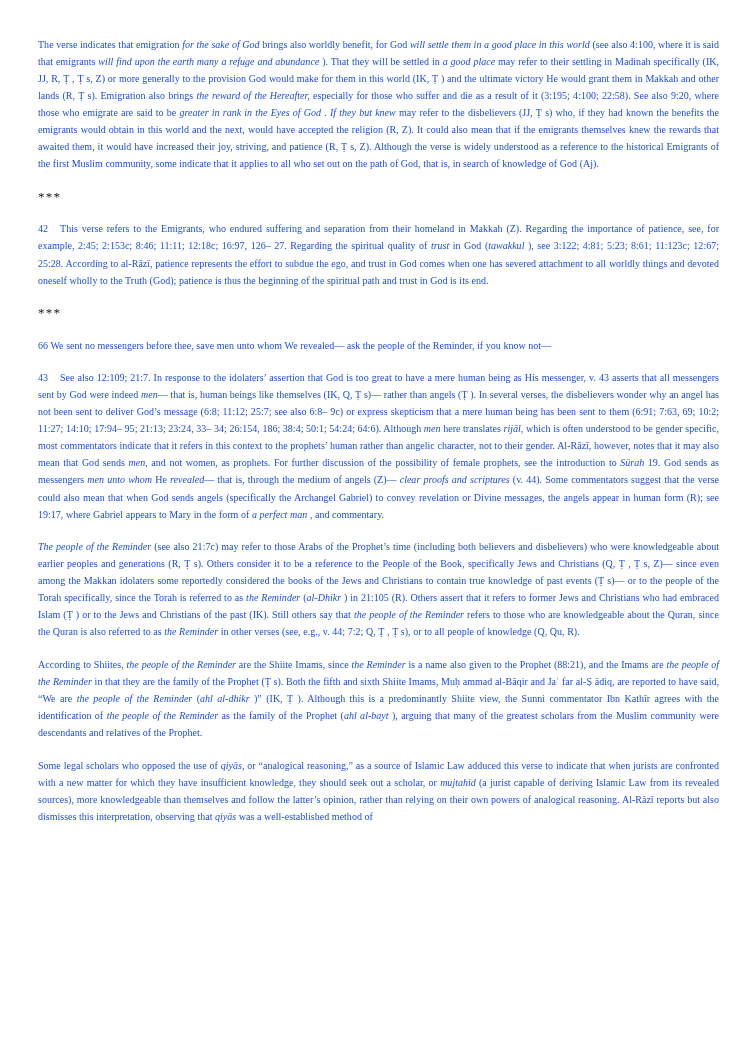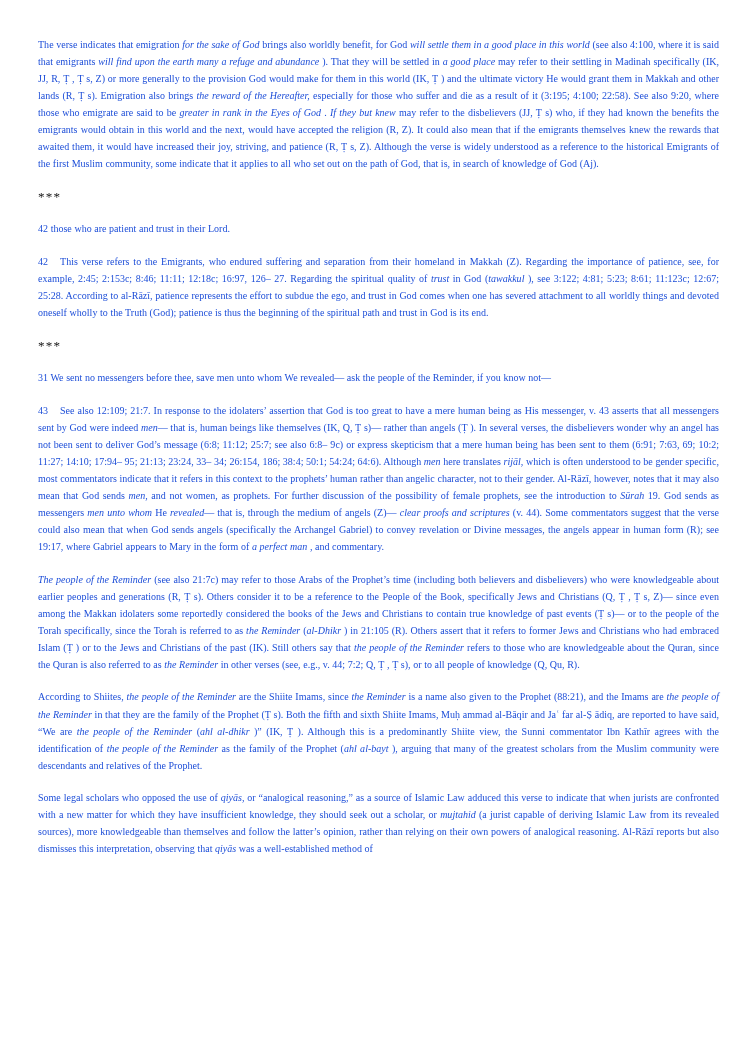--- a/index.html
+++ b/index.html
@@ -55,22 +55,21 @@
     width: 12px;
   }
 </style>
 </head>
 <body>
 
 <div class="page">
   <div class="doc-body" id="doc-body">
       <p class="para"><span>The verse indicates that emigration </span><i>for the sake of God</i><span> brings also worldly benefit, for God </span><i>will settle them in a good place in this world</i><span> (see also 4:100, where it is said that emigrants </span><i>will find upon the earth many a refuge and abundance</i><span> ). That they will be settled in </span><i>a good place</i><span> may refer to their settling in Madinah specifically (IK, JJ, R, Ṭ , Ṭ s, Z) or more generally to the provision God would make for them in this world (IK, Ṭ ) and the ultimate victory He would grant them in Makkah and other lands (R, Ṭ s). Emigration also brings </span><i>the reward of the Hereafter,</i><span> especially for those who suffer and die as a result of it (3:195; 4:100; 22:58). See also 9:20, where those who emigrate are said to be </span><i>greater in rank in the Eyes of God</i><span> . </span><i>If they but knew</i><span> may refer to the disbelievers (JJ, Ṭ s) who, if they had known the benefits the emigrants would obtain in this world and the next, would have accepted the religion (R, Z). It could also mean that if the emigrants themselves knew the rewards that awaited them, it would have increased their joy, striving, and patience (R, Ṭ s, Z). Although the verse is widely understood as a reference to the historical Emigrants of the first Muslim community, some indicate that it applies to all who set out on the path of God, that is, in search of knowledge of God (Aj).</span></p>
       <div class="sep">***</div>
-      <p class="para verse-line"><span>42 those who are patient and trust in their Lord.</span></p>
       <p class="para"><span>42</span><span class="indent-gap"></span><span>This verse refers to the Emigrants, who endured suffering and separation from their homeland in Makkah (Z). Regarding the importance of patience, see, for example, 2:45; 2:153c; 8:46; 11:11; 12:18c; 16:97, 126– 27. Regarding the spiritual quality of </span><i>trust</i><span> in God (</span><i>tawakkul</i><span> ), see 3:122; 4:81; 5:23; 8:61; 11:123c; 12:67; 25:28. According to al-Rāzī, patience represents the effort to subdue the ego, and trust in God comes when one has severed attachment to all worldly things and devoted oneself wholly to the Truth (God); patience is thus the beginning of the spiritual path and trust in God is its end.</span></p>
       <div class="sep">***</div>
-      <p class="para verse-line"><span>31 We sent no messengers before thee, save men unto whom We revealed— ask the people of the Reminder, if you know not—</span></p>
+      <p class="para verse-line"><span>66 We sent no messengers before thee, save men unto whom We revealed— ask the people of the Reminder, if you know not—</span></p>
       <p class="para"><span>43</span><span class="indent-gap"></span><span>See also 12:109; 21:7. In response to the idolaters’ assertion that God is too great to have a mere human being as His messenger, v. 43 asserts that all messengers sent by God were indeed </span><i>men</i><span>— that is, human beings like themselves (IK, Q, Ṭ s)— rather than angels (Ṭ ). In several verses, the disbelievers wonder why an angel has not been sent to deliver God’s message (6:8; 11:12; 25:7; see also 6:8– 9c) or express skepticism that a mere human being has been sent to them (6:91; 7:63, 69; 10:2; 11:27; 14:10; 17:94– 95; 21:13; 23:24, 33– 34; 26:154, 186; 38:4; 50:1; 54:24; 64:6). Although </span><i>men</i><span> here translates </span><i>rijāl,</i><span> which is often understood to be gender specific, most commentators indicate that it refers in this context to the prophets’ human rather than angelic character, not to their gender. Al-Rāzī, however, notes that it may also mean that God sends </span><i>men,</i><span> and not women, as prophets. For further discussion of the possibility of female prophets, see the introduction to </span><i>Sūrah</i><span> 19. God sends as messengers </span><i>men unto whom</i><span> He </span><i>revealed</i><span>— that is, through the medium of angels (Z)— </span><i>clear proofs and scriptures</i><span> (v. 44). Some commentators suggest that the verse could also mean that when God sends angels (specifically the Archangel Gabriel) to convey revelation or Divine messages, the angels appear in human form (R); see 19:17, where Gabriel appears to Mary in the form of </span><i>a perfect man</i><span> , and commentary.</span></p>
       <p class="para"><i>The people of the Reminder</i><span> (see also 21:7c) may refer to those Arabs of the Prophet’s time (including both believers and disbelievers) who were knowledgeable about earlier peoples and generations (R, Ṭ s). Others consider it to be a reference to the People of the Book, specifically Jews and Christians (Q, Ṭ , Ṭ s, Z)— since even among the Makkan idolaters some reportedly considered the books of the Jews and Christians to contain true knowledge of past events (Ṭ s)— or to the people of the Torah specifically, since the Torah is referred to as </span><i>the Reminder</i><span> (</span><i>al-Dhikr</i><span> ) in 21:105 (R). Others assert that it refers to former Jews and Christians who had embraced Islam (Ṭ ) or to the Jews and Christians of the past (IK). Still others say that </span><i>the people of the Reminder</i><span> refers to those who are knowledgeable about the Quran, since the Quran is also referred to as </span><i>the Reminder</i><span> in other verses (see, e.g., v. 44; 7:2; Q, Ṭ , Ṭ s), or to all people of knowledge (Q, Qu, R).</span></p>
       <p class="para"><span>According to Shiites, </span><i>the people of the Reminder</i><span> are the Shiite Imams, since </span><i>the Reminder</i><span> is a name also given to the Prophet (88:21), and the Imams are </span><i>the people of the Reminder</i><span> in that they are the family of the Prophet (Ṭ s). Both the fifth and sixth Shiite Imams, Muḥ ammad al-Bāqir and Jaʿ far al-Ṣ ādiq, are reported to have said, “We are </span><i>the people of the Reminder</i><span> (</span><i>ahl al-dhikr</i><span> )” (IK, Ṭ ). Although this is a predominantly Shiite view, the Sunni commentator Ibn Kathīr agrees with the identification of </span><i>the people of the Reminder</i><span> as the family of the Prophet (</span><i>ahl al-bayt</i><span> ), arguing that many of the greatest scholars from the Muslim community were descendants and relatives of the Prophet.</span></p>
       <p class="para"><span>Some legal scholars who opposed the use of </span><i>qiyās,</i><span> or “analogical reasoning,” as a source of Islamic Law adduced this verse to indicate that when jurists are confronted with a new matter for which they have insufficient knowledge, they should seek out a scholar, or </span><i>mujtahid</i><span> (a jurist capable of deriving Islamic Law from its revealed sources), more knowledgeable than themselves and follow the latter’s opinion, rather than relying on their own powers of analogical reasoning. Al-Rāzī reports but also dismisses this interpretation, observing that </span><i>qiyās</i><span> was a well-established method of</span></p>
     </div>
 </div>
 
 </body></html>

